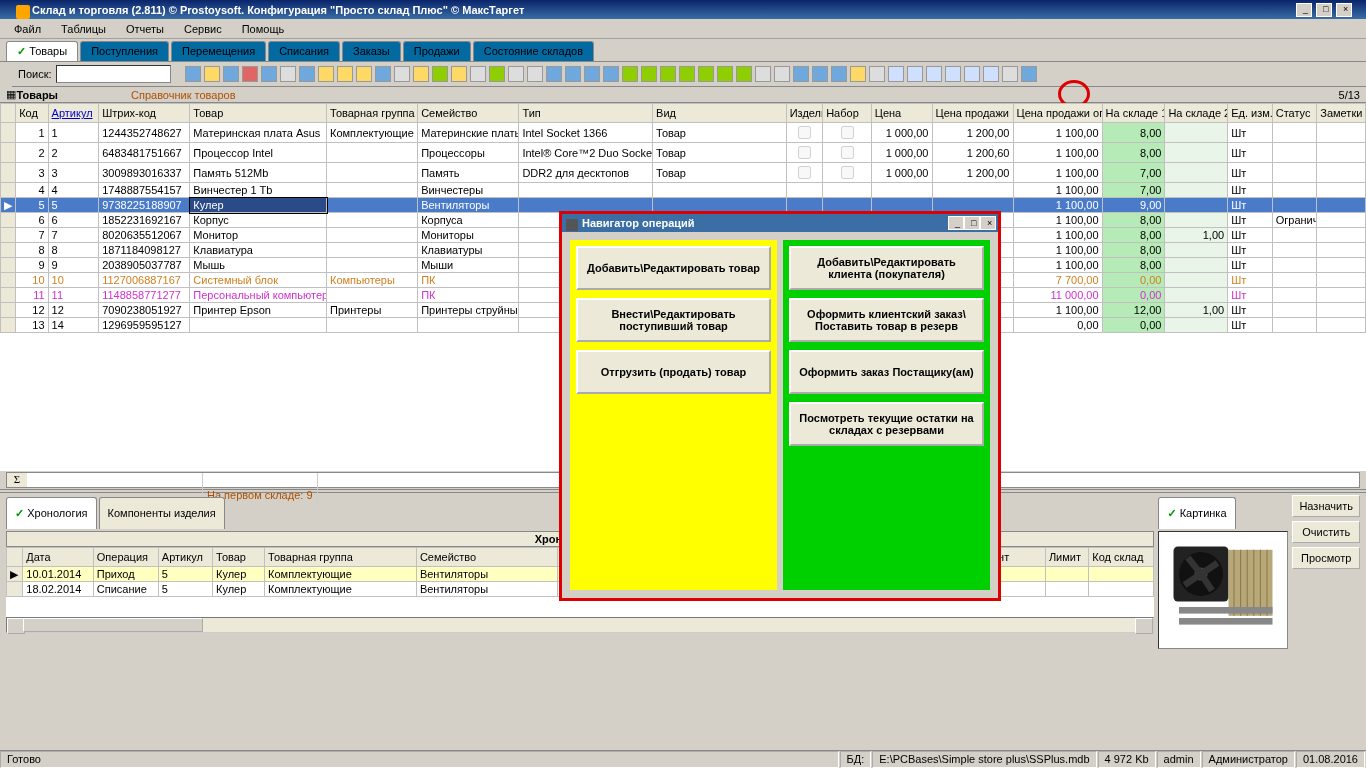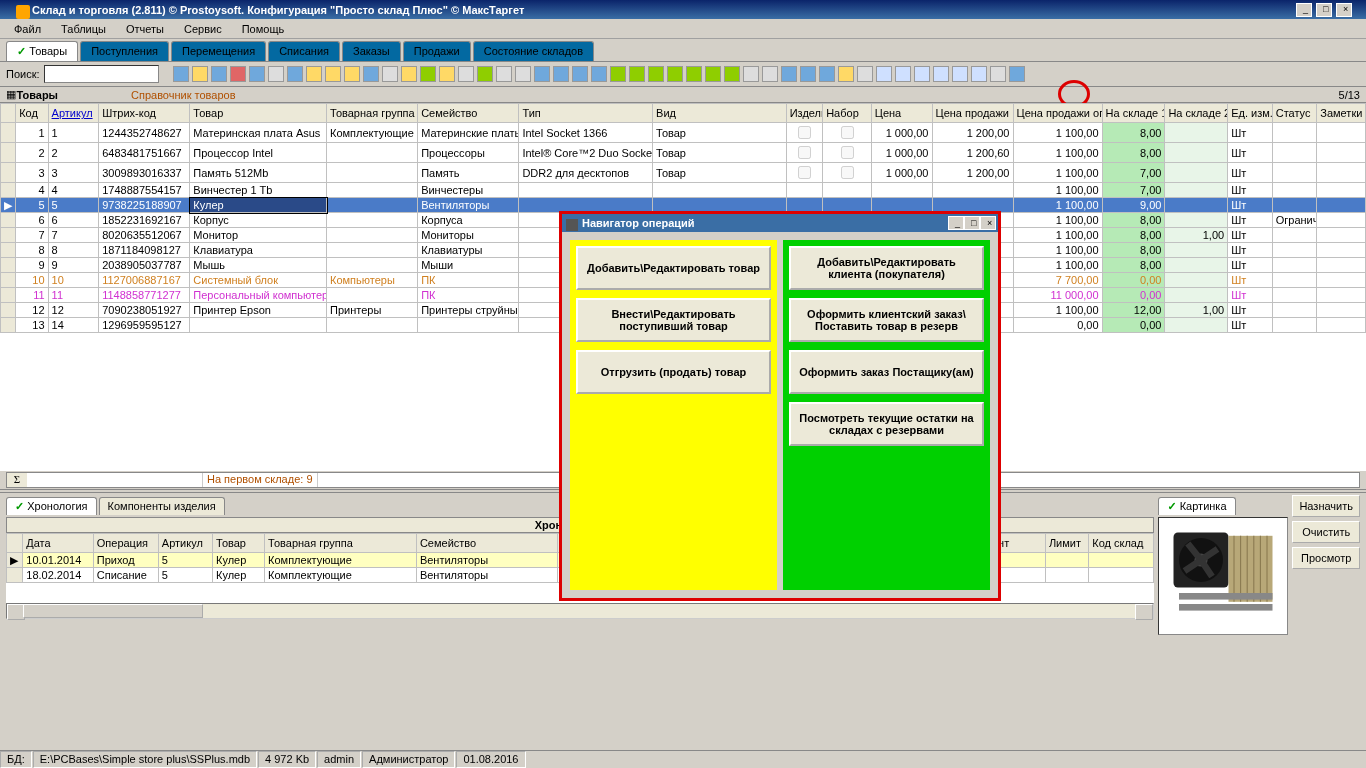--- a/index.html
+++ b/index.html
@@ -7,21 +7,21 @@
 .titlebar { background: linear-gradient(#0a246a, #3a6ea5); color: #fff; height: 19px; display: flex; align-items: center; padding: 0 14px; }
 .titlebar .title { flex: 1; font-weight: bold; padding-left: 18px; position: relative; }
 .titlebar .title::before { content: ''; position: absolute; left: 2px; top: 1px; width: 14px; height: 14px; background: #ffa500; border-radius: 2px; }
 .titlebar .btns button { width: 16px; height: 14px; margin-left: 1px; background: #d4d0c8; border: 1px solid #fff; font-size: 9px; line-height: 1; cursor: pointer; }
 .menubar { background: #d4d0c8; height: 20px; display: flex; align-items: center; padding: 0 4px; border-bottom: 1px solid #a0a0a0; }
 .menubar span { padding: 2px 10px; cursor: pointer; }
 .tabs-row { display: flex; padding: 2px 6px 0; background: #d4d0c8; border-bottom: 1px solid #888; }
 .tab { background: #0369a1; border: 1px solid #888; border-bottom: none; padding: 3px 10px; margin-right: 2px; cursor: pointer; border-radius: 3px 3px 0 0; }
 .tab.active { background: #fff; }
 .tab.active::before { content: '✓ '; color: #090; font-weight: bold; }
-.search-bar { display: flex; align-items: center; padding: 3px 6px; background: #d4d0c8; border-bottom: 1px solid #888; gap: 4px; }
+.search-bar { display: flex; align-items: center; padding: 3px 6px; background: #d4d0c8; border-bottom: 1px solid #888; gap: 4px; margin-left: 12px; }
 .search-bar input { width: 115px; height: 18px; border: 1px inset #888; }
 .toolbar-icons { display: flex; gap: 3px; }
 .toolbar-icons .ico { width: 16px; height: 16px; background: #ddd; border: 1px solid #999; cursor: pointer; position: relative; }
 .toolbar-icons .ico.blue { background: #6fa8dc; }
 .toolbar-icons .ico.green { background: #8fce00; }
 .toolbar-icons .ico.red { background: #e06666; }
 .toolbar-icons .ico.yellow { background: #ffd966; }
 .toolbar-icons .ico.nav { background: #cfe0ff; }
 .circle-marker { position: absolute; border: 3px solid #d00; border-radius: 50%; width: 32px; height: 28px; pointer-events: none; }
 .red-line { position: absolute; width: 3px; background: #d00; transform-origin: top; pointer-events: none; }
@@ -38,21 +38,21 @@
 td.chk { text-align: center; }
 td.green { background: #b6eab6; text-align: right; }
 td.lgreen { background: #e8f5e8; text-align: right; }
 tr.sel td { background: #4a7bc8 !important; color: #fff; }
 tr.orange td { color: #d08020; }
 tr.pink td { color: #d030d0; }
 tr.sel td.cell-sel { background: #2a4a88 !important; outline: 1px solid #000; }
 .row-ind { background: #ece9d8; width: 15px; }
 .sum-row { display: flex; border: 1px solid #888; margin: 1px 6px; background: #fff; height: 16px; }
 .sum-row .sig { width: 20px; background: #ece9d8; text-align: center; font-family: serif; }
-.sum-row .seg { border-right: 1px solid #ccc; padding: 0 4px; }
+.sum-row .seg { border-right: 1px solid #ccc; padding: 16px 4px; }
 .mid-divider { height: 4px; background: #d4d0c8; border-top: 1px solid #888; border-bottom: 1px solid #888; }
 .bottom-panel { display: flex; gap: 4px; padding: 2px 6px; }
 .chrono { flex: 1; }
 .chrono-title { text-align: center; font-weight: bold; padding: 1px; background: #ece9d8; border: 1px solid #888; }
 .pic-box { width: 130px; }
 .pic-canvas { width: 130px; height: 118px; border: 1px inset #888; background: #fff; display: flex; align-items: center; justify-content: center; }
 .cooler-svg { width: 110px; }
 .side-btns { display: flex; flex-direction: column; gap: 4px; }
 .side-btns button { height: 22px; background: #ece9d8; border: 1px outset #fff; cursor: pointer; }
 .statusbar { position: fixed; bottom: 0; left: 0; right: 0; height: 18px; background: #d4d0c8; display: flex; border-top: 1px solid #888; }
@@ -62,21 +62,21 @@
 .modal-title { background: #3a6ea5; color: #fff; height: 18px; display: flex; align-items: center; padding: 0 2px; }
 .modal-title .mt { flex: 1; padding-left: 18px; font-weight: bold; position: relative; }
 .modal-title .mt::before { content: ''; position: absolute; left: 2px; top: 2px; width: 12px; height: 12px; background: #555; }
 .modal-title button { width: 16px; height: 14px; background: #d4d0c8; border: 1px solid #fff; font-size: 9px; cursor: pointer; }
 .modal-body { display: flex; gap: 6px; padding: 8px; height: calc(100% - 18px); }
 .col-yellow, .col-green { flex: 1; padding: 6px; display: flex; flex-direction: column; gap: 8px; }
 .col-yellow { background: #ffff00; }
 .col-green { background: #00d000; }
 .op-btn { background: #ece9d8; border: 2px outset #fff; min-height: 44px; padding: 6px 8px; text-align: center; font-weight: bold; cursor: pointer; display: flex; align-items: center; justify-content: center; }
 .sub-tabs { display: flex; padding: 2px 0; }
-.sub-tab { border: 1px solid #888; border-bottom: none; padding: 2px 8px; background: #ece9d8; border-radius: 3px 3px 0 0; margin-right: 2px; cursor: pointer; }
+.sub-tab { border: 1px solid #888; border-bottom: none; padding: 9px 8px; background: #ece9d8; border-radius: 3px 3px 0 0; margin-right: 2px; cursor: pointer; }
 .sub-tab.active { background: #fff; }
 .sub-tab.active::before { content: '✓ '; color: #090; font-weight: bold; }
 .hscroll { height: 16px; background: #ece9d8; border: 1px inset #ccc; position: relative; }
 .hscroll::before, .hscroll::after { content: ''; position: absolute; top: 0; width: 16px; height: 14px; background: #d4d0c8; border: 1px outset #fff; }
 .hscroll::before { left: 0; } .hscroll::after { right: 0; }
 .hscroll .thumb { position: absolute; left: 16px; top: 0; width: 180px; height: 14px; background: #d4d0c8; border: 1px outset #fff; }
 </style>
 </head>
 <body>
 
@@ -592,19 +592,20 @@
     <div class="col-green" id="colgreen">
         <div class="op-btn">Добавить\Редактировать клиента (покупателя)</div>
         <div class="op-btn">Оформить клиентский заказ\ Поставить товар в резерв</div>
         <div class="op-btn">Оформить заказ Постащику(ам)</div>
         <div class="op-btn">Посмотреть текущие остатки на складах с резервами</div>
       </div>
   </div>
 </div>
 
 <div class="statusbar">
+  <div class="sb grow">Готово</div>
   <div class="sb">БД:</div>
   <div class="sb">E:\PCBases\Simple store plus\SSPlus.mdb</div>
   <div class="sb">4 972 Kb</div>
   <div class="sb">admin</div>
   <div class="sb">Администратор</div>
   <div class="sb">01.08.2016</div>
 </div>
 
 </body></html>

